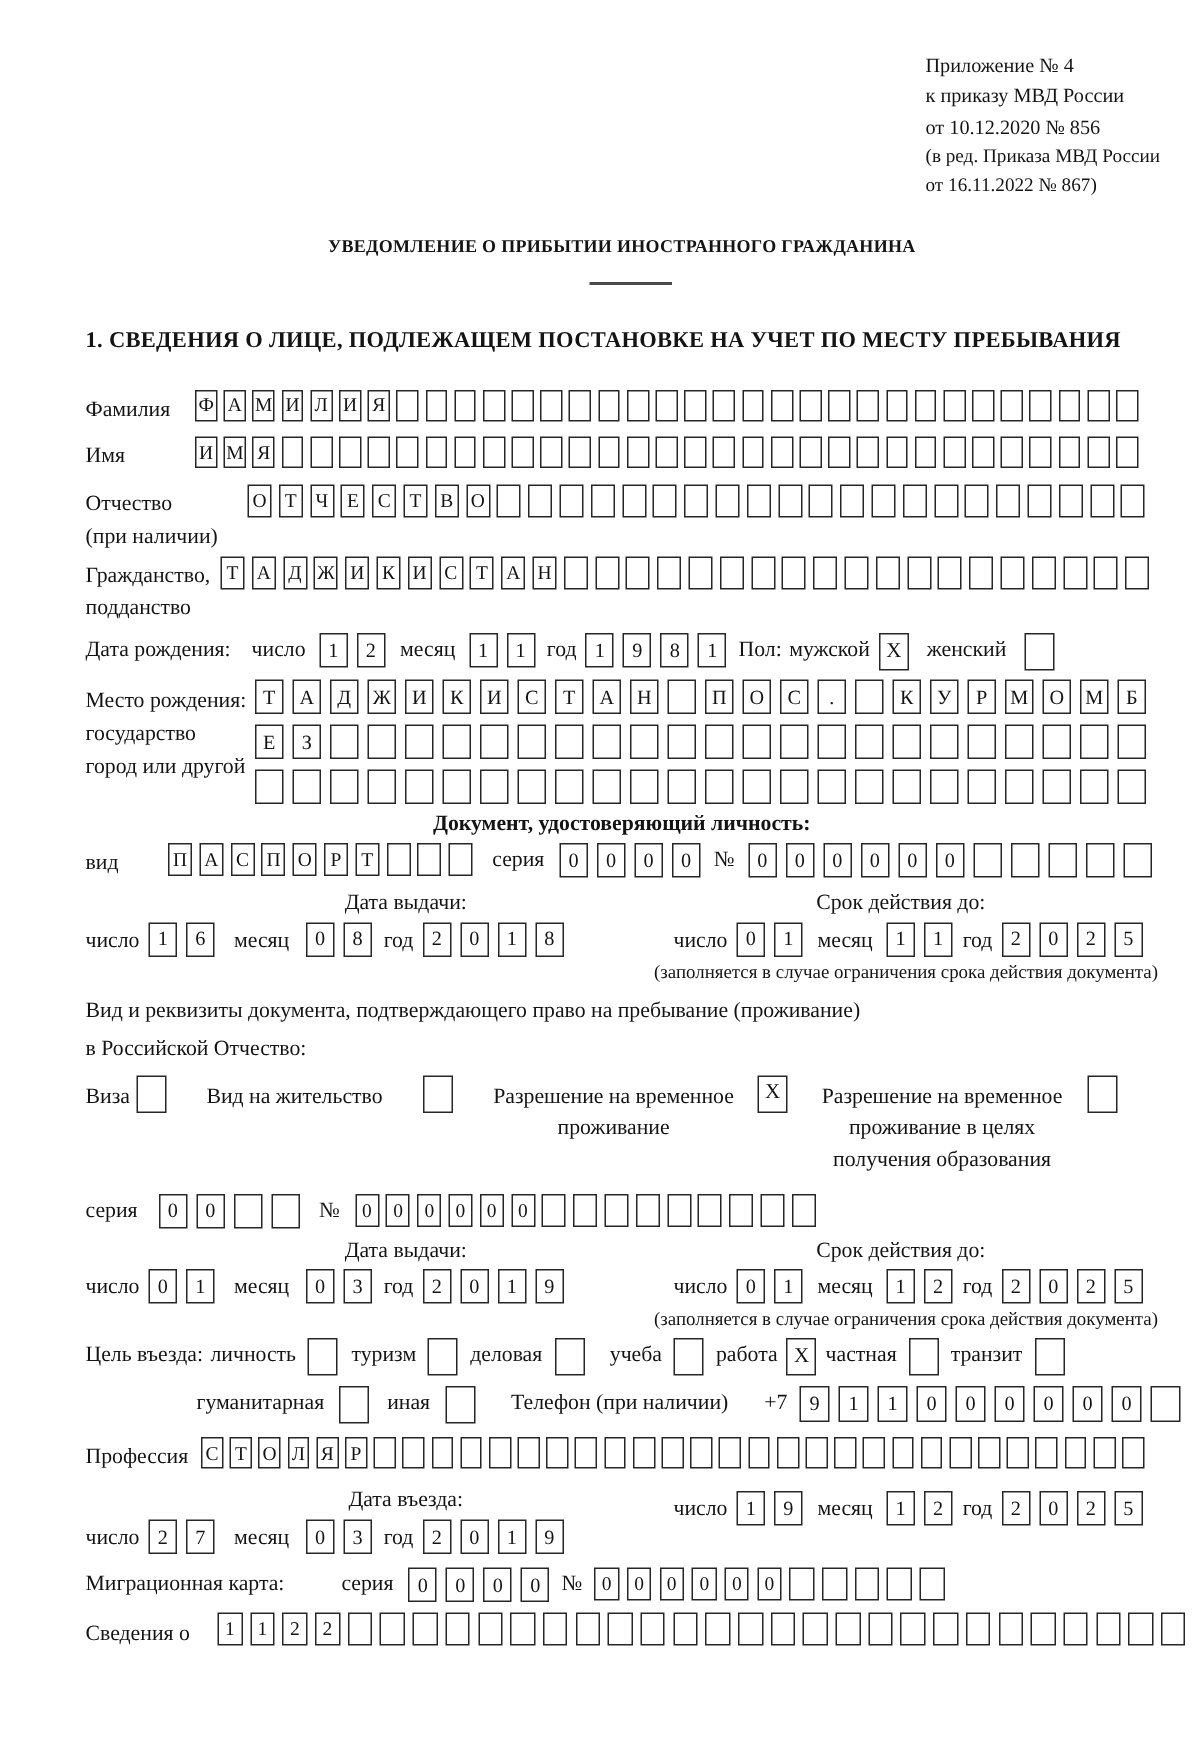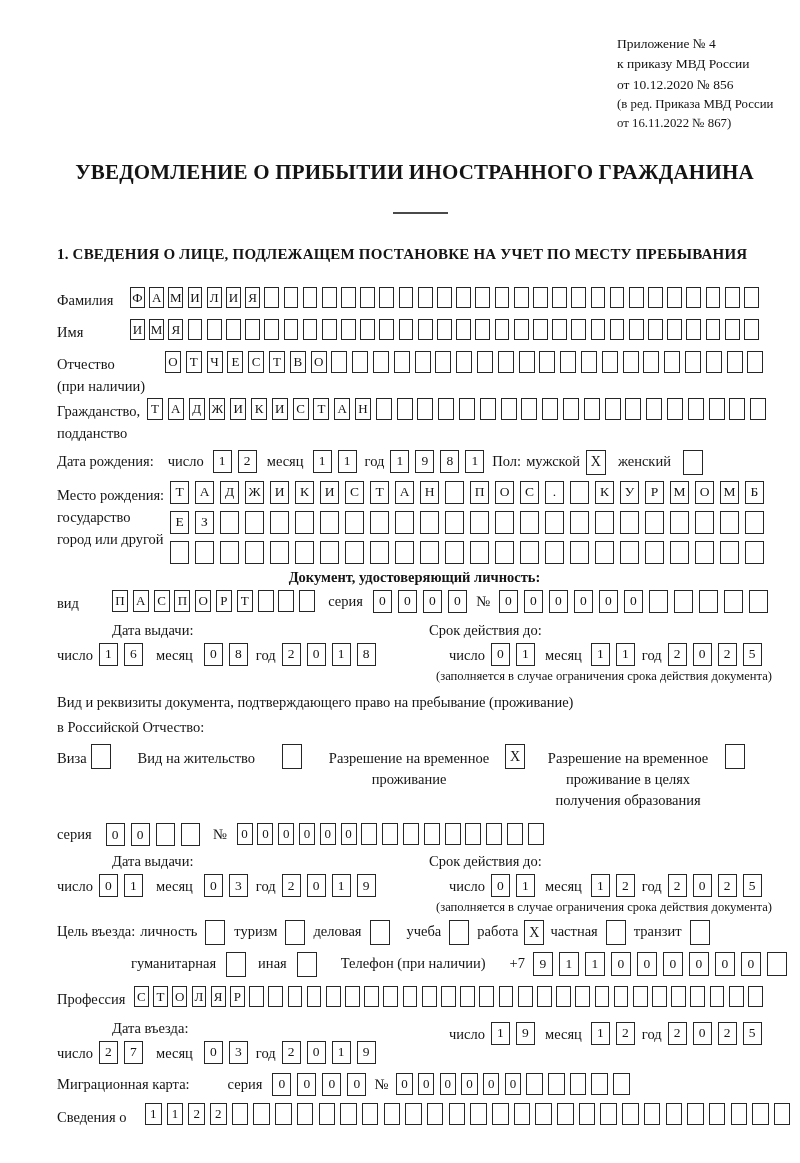--- a/index.html
+++ b/index.html
@@ -7,40 +7,40 @@
     width:800px;height:1163px;box-sizing:border-box;position:relative;overflow:hidden;
     background:#fff;color:#141414;
     font-family:"Liberation Serif","DejaVu Serif",serif;font-size:14.5px;
     padding:34px 28px 0 57px;
   }
   
   .hnote{margin-left:560px;white-space:nowrap;font-size:13.5px;line-height:1.5;}
   .hnote .rev{font-size:12.8px;}
   .forma{font-weight:bold;text-align:right;margin-top:16px;font-size:15px;letter-spacing:.6px;padding-right:4px;}
   
-  .title{text-align:center;font-weight:bold;font-size:21px;line-height:1.65;margin-top:22px;letter-spacing:.2px;}
+  .title{text-align:center;font-weight:bold;font-size:12px;line-height:1.65;margin-top:22px;letter-spacing:.2px;}
   .blank{display:inline-block;width:55px;height:13px;border-bottom:2px solid #4a4a4a;margin-left:12px;}
   .sech{font-weight:bold;font-size:15px;margin-top:22px;letter-spacing:.2px;white-space:nowrap;}
   
   .frow{display:flex;align-items:flex-start;}
   .flabel{flex:none;padding-top:3px;line-height:1.5;}
   .lbl{flex:none;padding-top:3px;}
   .cells{display:flex;flex:none;}
   .cell{box-sizing:border-box;border:1.5px solid #262626;background:#fff;display:flex;align-items:center;justify-content:center;flex:none;font-size:13px;height:21px;width:14.8px;}
   .c15{gap:4.4px;}
   .c16{gap:4.8px;}  .c16 .cell{width:16px;height:22px;}
   .c17{gap:5.2px;}  .c17 .cell{width:16.5px;height:22px;}
   .c19{gap:6px;}    .c19 .cell{width:19px;height:23px;font-size:13.5px;}
   .c21{gap:6px;}    .c21 .cell{width:20px;height:24px;font-size:13.5px;}
   .cbox{}           .cbox .cell{width:20px;height:25px;font-size:14px;}
   
   .dt2{display:flex;}
   .dtcol1{width:372px;flex:none;}
   .dtcol2{flex:1;}
-  .dthead{line-height:1.3;}
+  .dthead{text-align:center;line-height:1.3;}
   .dtrow{display:flex;align-items:flex-start;margin-top:3px;}
   .dtrow .lbl{padding-top:4px;}
   .note{font-size:12.6px;}
   .right{text-align:right;}
   .docline{line-height:1.75;}
   .opt{display:flex;align-items:flex-start;}
   .optlbl{padding-top:4px;line-height:1.45;}
   .ctr{text-align:center;}
 </style>
 </head>

